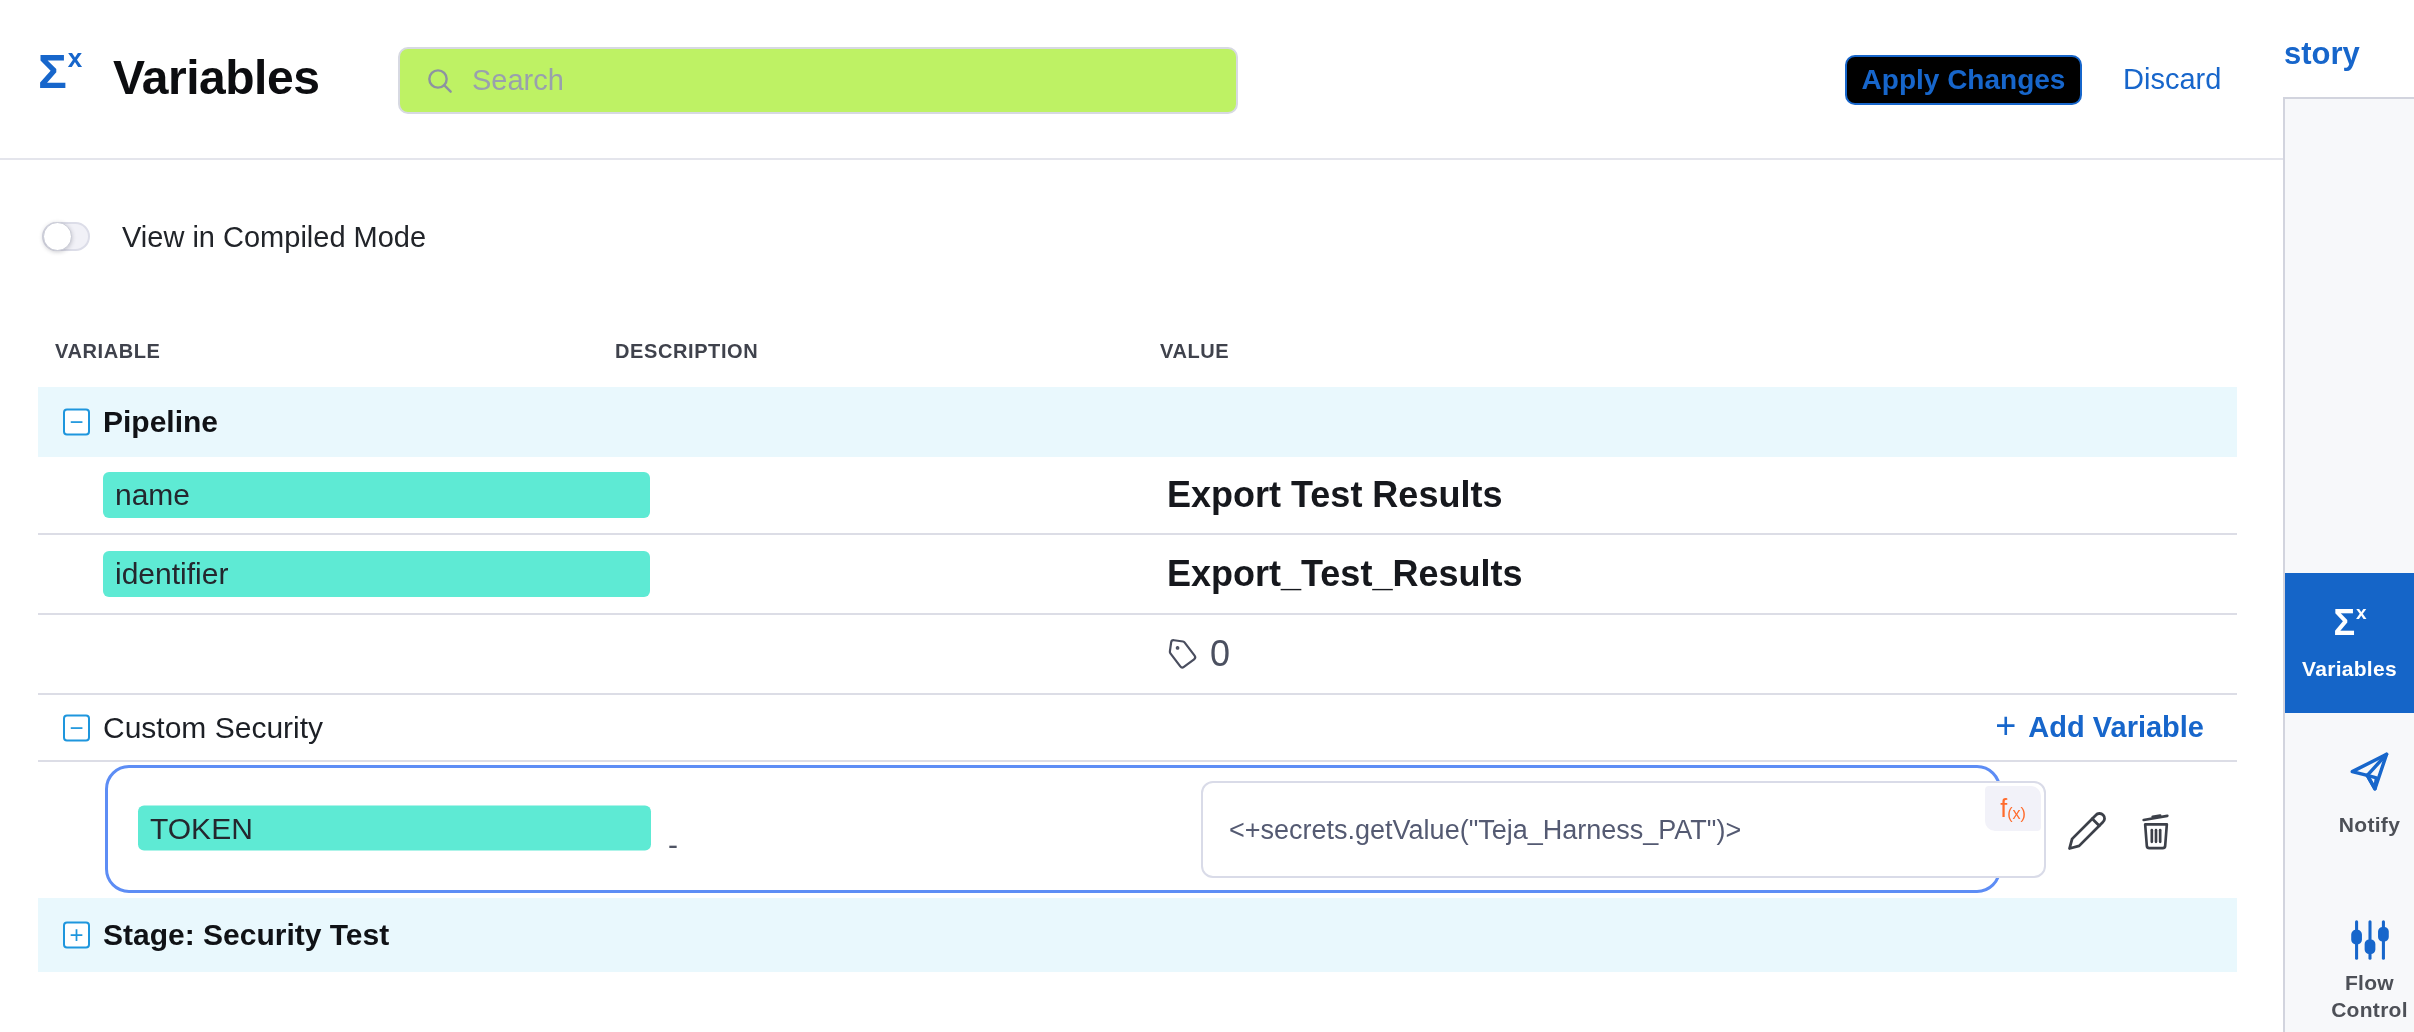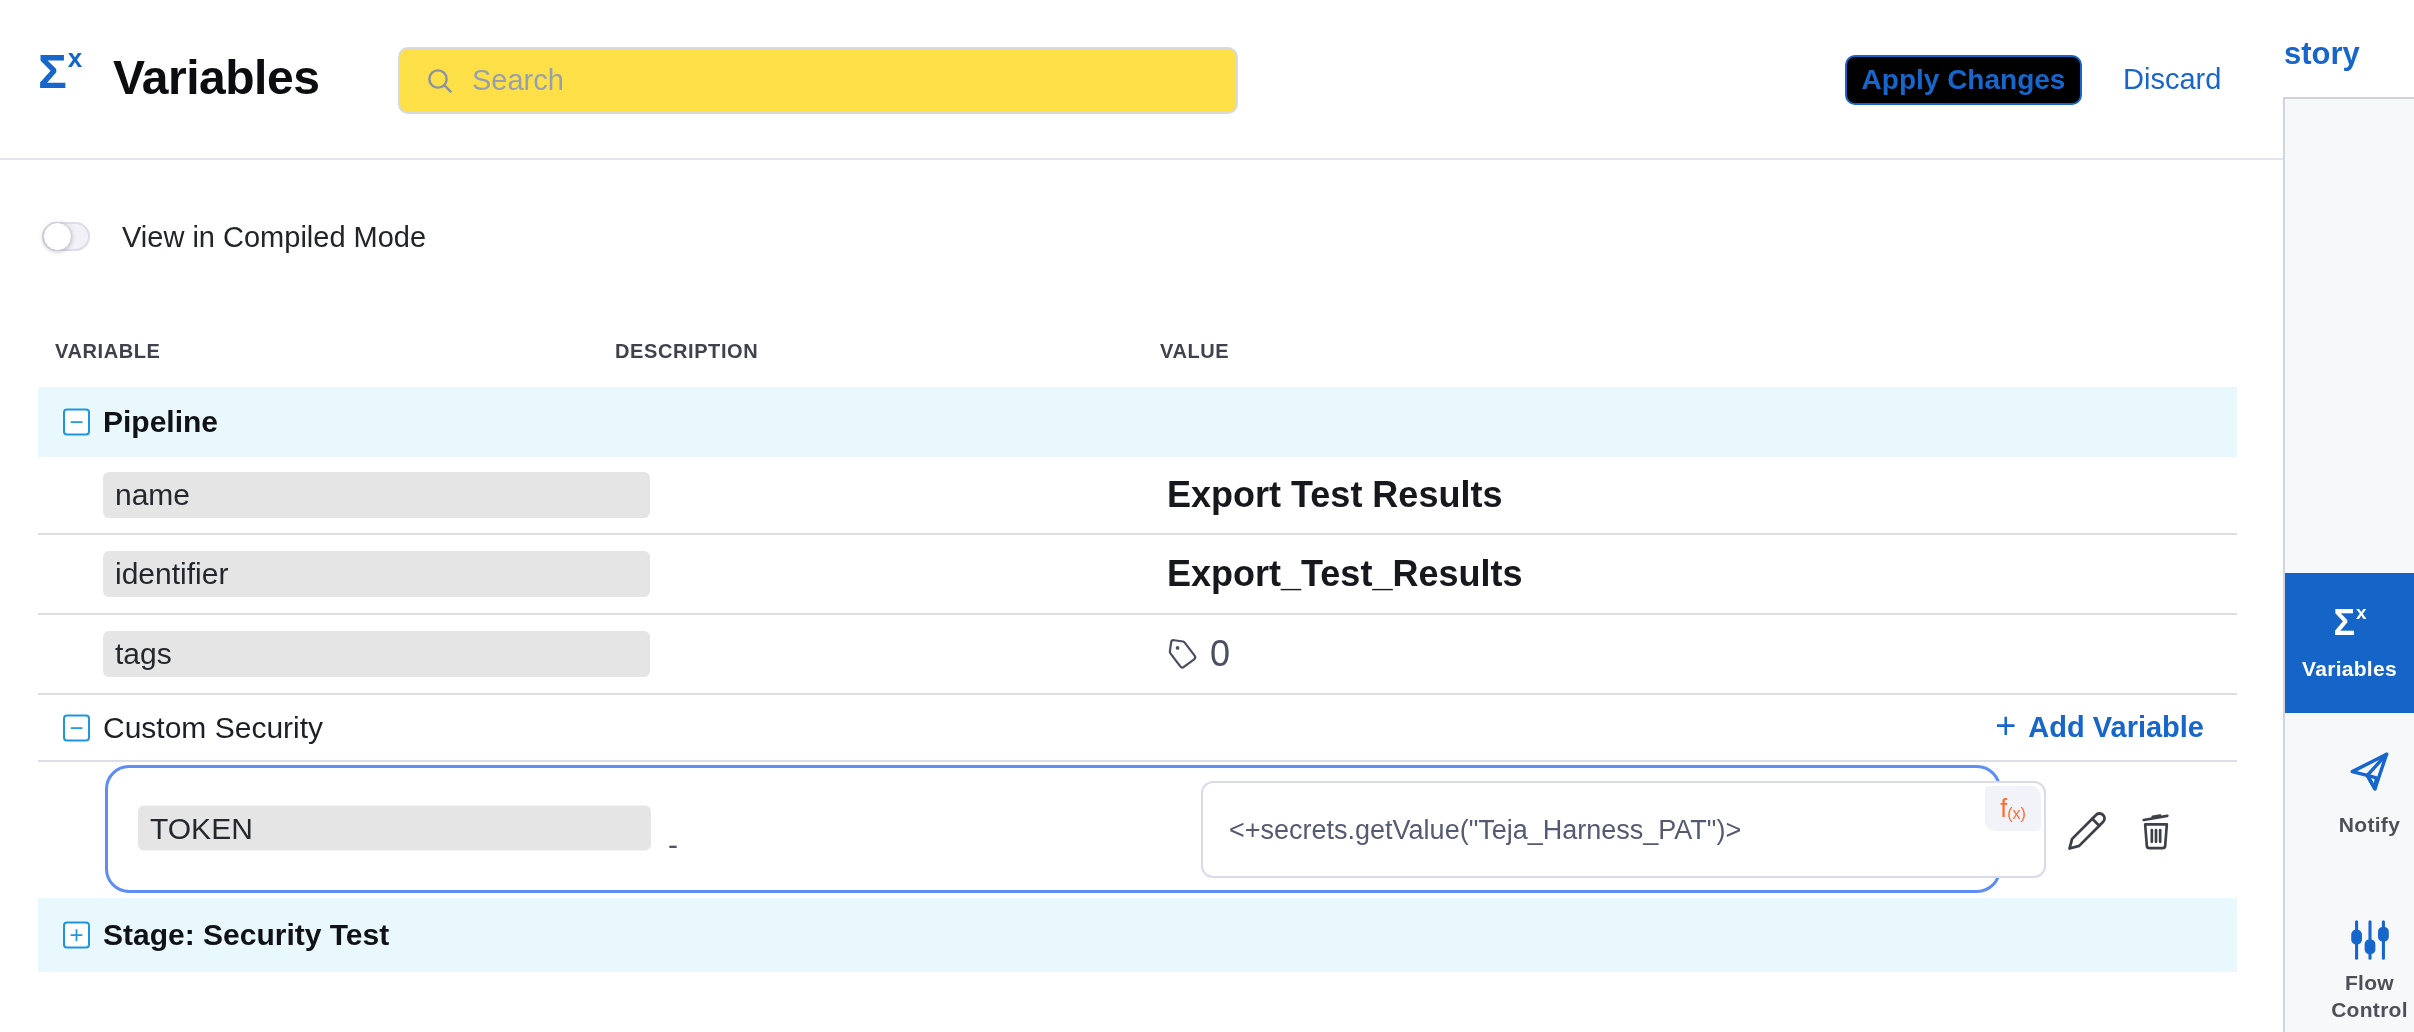--- a/index.html
+++ b/index.html
@@ -8,21 +8,21 @@
   #screen { position:relative; width:2414px; height:1032px; background:#fff; overflow:hidden; }
 
   
   #drawer { position:absolute; left:0; top:0; width:2283px; height:1032px; background:#fff; }
 
   
   #hdr { position:absolute; left:0; top:0; width:100%; height:160px; background:#fff; border-bottom:2px solid #e4e5ec; }
   .sigma-big { position:absolute; left:38px; top:48px; color:#1766cb; font-weight:700; font-size:48px; line-height:1; letter-spacing:-1px; }
   .sigma-big sup { font-size:26px; font-weight:700; position:relative; top:-4px; left:2px; }
   #page-title { position:absolute; left:113px; top:50px; font-size:48px; font-weight:700; color:#0c0d10; letter-spacing:-0.5px; }
-  #searchbox { position:absolute; left:398px; top:47px; width:840px; height:67px; border:2px solid #d7d9e2; border-radius:10px; background:#fde047; display:flex; align-items:center; }
+  #searchbox { position:absolute; left:398px; top:47px; width:840px; height:67px; border:2px solid #d7d9e2; border-radius:10px; background:#bef264; display:flex; align-items:center; }
   #searchbox svg { margin-left:24px; flex:0 0 auto; }
   #search-input { border:none; outline:none; background:transparent; font-size:29px; color:#30343d; margin-left:16px; width:720px; font-family:inherit; }
   #search-input::placeholder { color:#99a0ad; }
   #apply-btn { position:absolute; left:1845px; top:55px; width:237px; height:50px; background:#000000; border:2px solid #1766cb; border-radius:10px; color:#1766cb; font-size:28px; font-weight:600; font-family:inherit; cursor:pointer; }
   #discard { position:absolute; left:2123px; top:63px; color:#1766cb; font-size:29px; font-weight:500; cursor:pointer; }
 
   
   #toggle { position:absolute; left:42px; top:222px; width:48px; height:29px; border-radius:15px; background:#f1f1f7; border:2px solid #dcdde8; cursor:pointer; }
   #toggle .knob { position:absolute; left:-1px; top:-2px; width:29px; height:29px; border-radius:50%; background:#fff; border:1px solid #c8cad5; box-shadow:0 1px 4px rgba(40,41,61,.25); }
   #toggle-label { position:absolute; left:103px; top:221px; font-size:29px; color:#212429;margin-left:19px; }
@@ -36,21 +36,21 @@
   
   #tbl { position:absolute; left:38px; top:387px; width:2199px; }
   .row { position:relative; }
   .row-section { height:70px; background:#e9f8fd; }
   .row-stage { height:74px; background:#e9f8fd; }
   .collapse { position:absolute; left:25px; top:50%; transform:translateY(-50%); width:27px; height:27px; border:2px solid #1e96dd; border-radius:4px; background:#fff; color:#1e96dd; font-size:24px; line-height:22px; text-align:center; font-weight:500; cursor:pointer; }
   .sectitle { position:absolute; left:65px; top:50%; transform:translateY(-50%); font-size:30px; font-weight:700; color:#101216; }
   .sectitle.med { font-weight:500; color:#1c1f25; }
   .row-data { height:80px; border-bottom:2px solid #dcdde6; background:#fff; }
   .row-data.first { height:78px; }
-  .chip { position:absolute; left:65px; top:50%; transform:translateY(-50%); width:547px; height:46px; background:#e5e5e5; border-radius:6px; display:flex; align-items:center; padding-left:12px; font-size:30px; color:#24272e; }
+  .chip { position:absolute; left:65px; top:50%; transform:translateY(-50%); width:547px; height:46px; background:#5eead4; border-radius:6px; display:flex; align-items:center; padding-left:12px; font-size:30px; color:#24272e; }
   .cellval { position:absolute; left:1129px; top:50%; transform:translateY(-50%); font-size:36px; font-weight:600; color:#16181d; }
   .tagsval { display:flex; align-items:center; gap:12px; font-weight:400; color:#4b5060; }
   .row-customhdr { height:67px; border-bottom:2px solid #dcdde6; background:#fff; }
   #add-variable { position:absolute; right:33px; top:50%; transform:translateY(-50%); display:flex; align-items:center; gap:12px; color:#1766cb; font-size:29px; font-weight:600; cursor:pointer; }
   #add-variable .plus { font-size:36px; font-weight:500; line-height:1; position:relative; top:-2px; }
 
   
   .row-token { height:136px; background:#fff; }
   #tokenbox { position:absolute; left:67px; top:3px; width:1896px; height:128px; border:3px solid #5d8df5; border-radius:24px; background:#fff; }
   #tokenbox .chip { left:30px; width:513px; height:45px; top:60px; }
@@ -125,23 +125,20 @@
       </div>
 
       <div class="row row-data">
         <span class="chip">
             <span>identifier</span>
           </span>
         <span class="cellval">Export_Test_Results</span>
       </div>
 
       <div class="row row-data">
-        <span class="chip">
-            <span>tags</span>
-          </span>
         <span class="cellval tagsval">
           <svg width="31" height="31" viewBox="0 0 24 24" fill="none" stroke="#4a4e5f" stroke-width="1.7" stroke-linejoin="round" transform="rotate(8)">
             <path d="M21.4 11.6 12.4 2.6A2 2 0 0 0 11 2H4a2 2 0 0 0-2 2v7c0 .5.2 1 .6 1.4l9 9a2 2 0 0 0 2.8 0l7-7a2 2 0 0 0 0-2.8Z"></path>
             <circle cx="7.5" cy="7.5" r="0.6" fill="#4a4e5f"></circle>
           </svg>
           <span>0</span>
         </span>
       </div>
 
       <div class="row row-customhdr">

